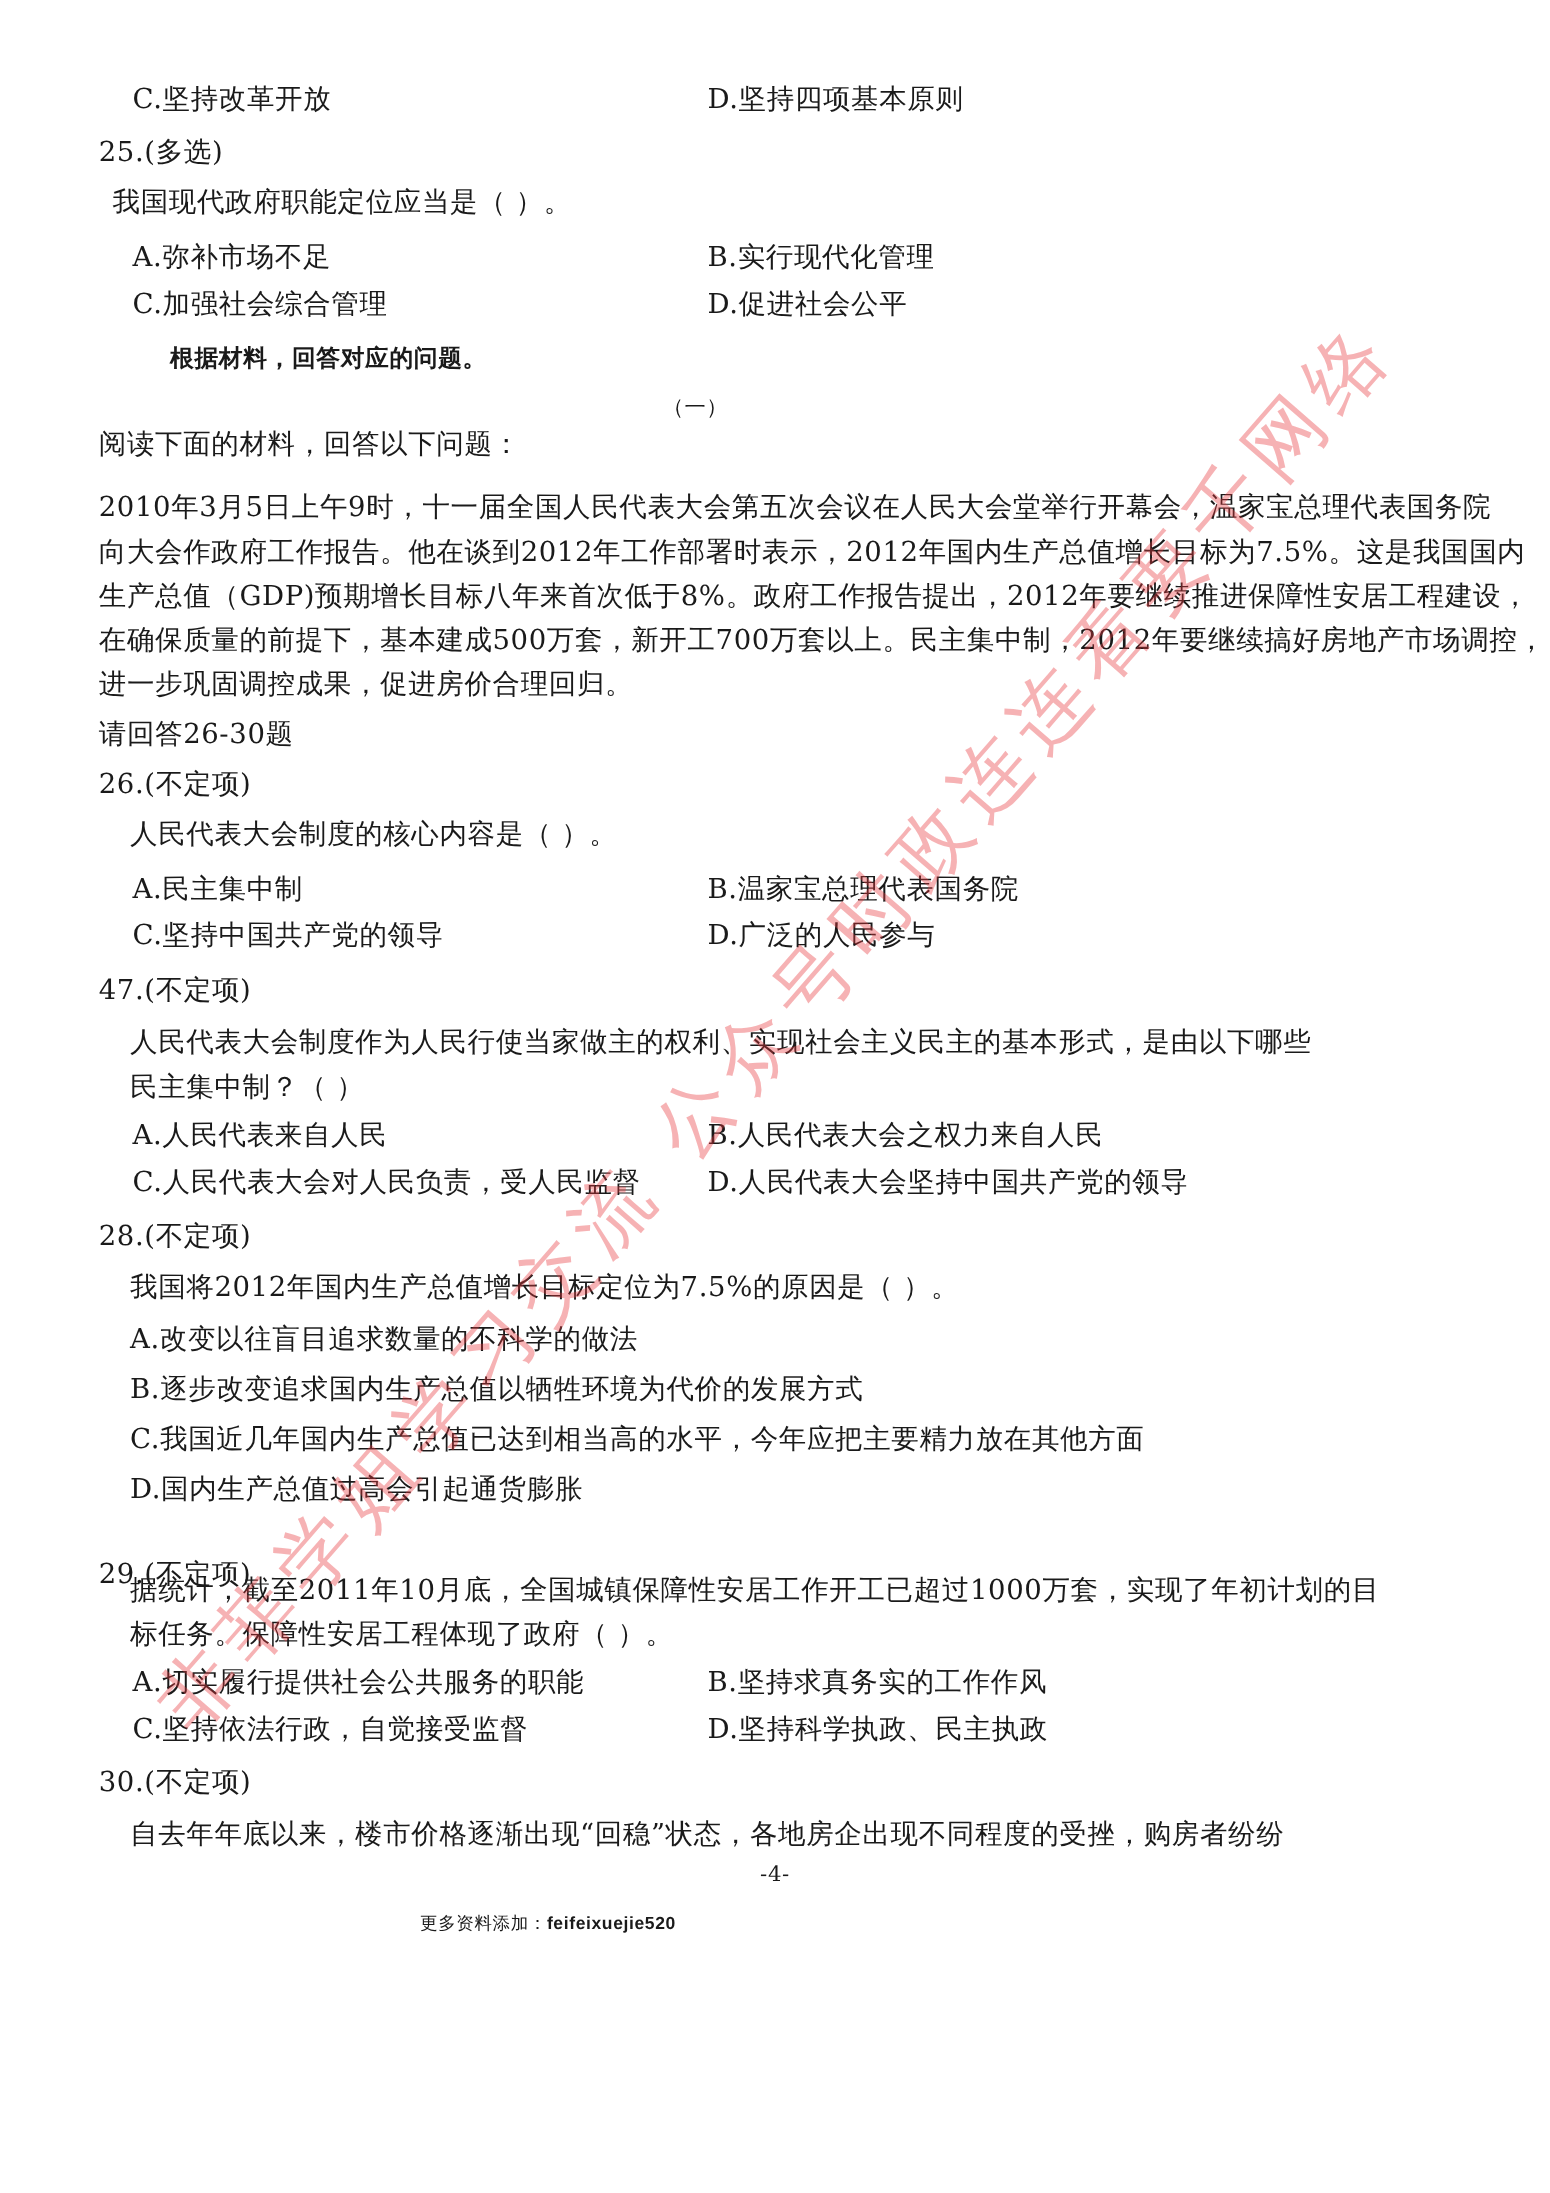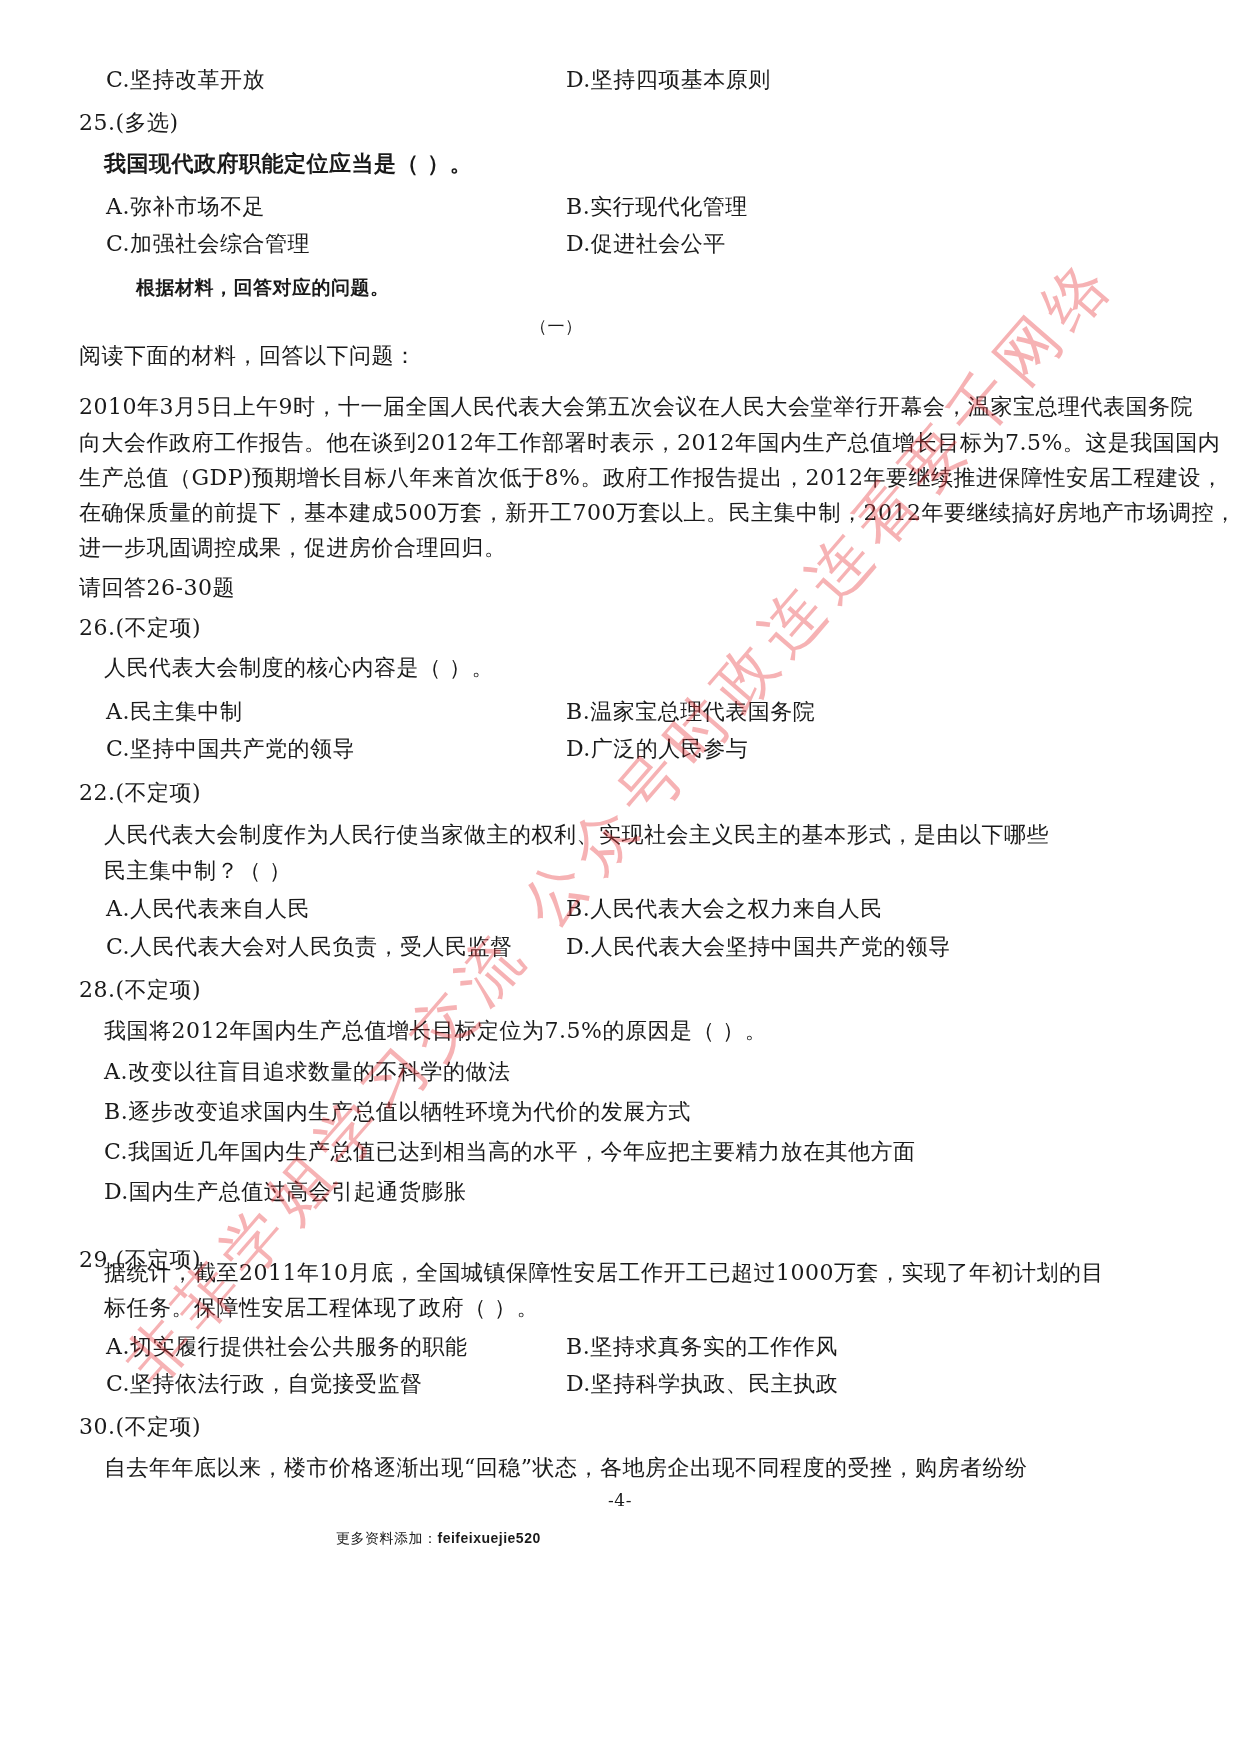--- a/index.html
+++ b/index.html
@@ -26,21 +26,21 @@
 </style>
 </head>
 <body>
 
 <div>
 
   <div class="line" style="left:106px;top:68px;">C.坚持改革开放</div>
   <div class="line" style="left:566px;top:68px;">D.坚持四项基本原则</div>
 
   <div class="line" style="left:79px;top:111px;">25.(多选)</div>
-  <div class="line" style="left:104px;top:151px;font-weight:bold;">我国现代政府职能定位应当是（ ）。</div>
+  <div class="line" style="left:90px;top:151px;">我国现代政府职能定位应当是（ ）。</div>
   <div class="line" style="left:106px;top:195px;">A.弥补市场不足</div>
   <div class="line" style="left:566px;top:195px;">B.实行现代化管理</div>
   <div class="line" style="left:106px;top:232px;">C.加强社会综合管理</div>
   <div class="line" style="left:566px;top:232px;">D.促进社会公平</div>
 
   <div class="line bold" style="left:104px;top:275px;">根据材料，回答对应的问题。</div>
   <div class="line" style="left:530px;top:314px;font-size:17px;">（一）</div>
 
   <div class="line" style="left:79px;top:344px;">阅读下面的材料，回答以下问题：</div>
   <div class="line" style="left:79px;top:395px;">2010年3月5日上午9时，十一届全国人民代表大会第五次会议在人民大会堂举行开幕会，温家宝总理代表国务院</div>
@@ -50,21 +50,21 @@
   <div class="line" style="left:79px;top:536px;">进一步巩固调控成果，促进房价合理回归。</div>
   <div class="line" style="left:79px;top:576px;">请回答26-30题</div>
 
   <div class="line" style="left:79px;top:616px;">26.(不定项)</div>
   <div class="line" style="left:104px;top:656px;">人民代表大会制度的核心内容是（ ）。</div>
   <div class="line" style="left:106px;top:700px;">A.民主集中制</div>
   <div class="line" style="left:566px;top:700px;">B.温家宝总理代表国务院</div>
   <div class="line" style="left:106px;top:737px;">C.坚持中国共产党的领导</div>
   <div class="line" style="left:566px;top:737px;">D.广泛的人民参与</div>
 
-  <div class="line" style="left:79px;top:781px;">22.(不定项)</div>
+  <div class="line" style="left:79px;top:781px;">47.(不定项)</div>
   <div class="line" style="left:104px;top:823px;">人民代表大会制度作为人民行使当家做主的权利、实现社会主义民主的基本形式，是由以下哪些</div>
   <div class="line" style="left:104px;top:859px;">民主集中制？（ ）</div>
   <div class="line" style="left:106px;top:897px;">A.人民代表来自人民</div>
   <div class="line" style="left:566px;top:897px;">B.人民代表大会之权力来自人民</div>
   <div class="line" style="left:106px;top:935px;">C.人民代表大会对人民负责，受人民监督</div>
   <div class="line" style="left:566px;top:935px;">D.人民代表大会坚持中国共产党的领导</div>
 
   <div class="line" style="left:79px;top:978px;">28.(不定项)</div>
   <div class="line" style="left:104px;top:1019px;">我国将2012年国内生产总值增长目标定位为7.5%的原因是（ ）。</div>
   <div class="line" style="left:104px;top:1060px;">A.改变以往盲目追求数量的不科学的做法</div>

